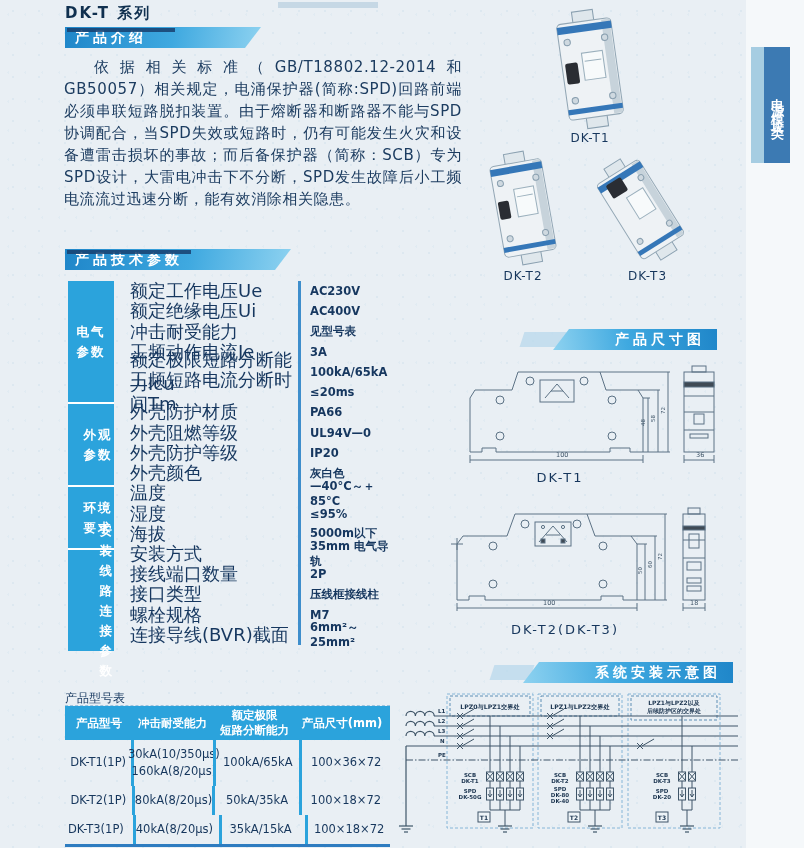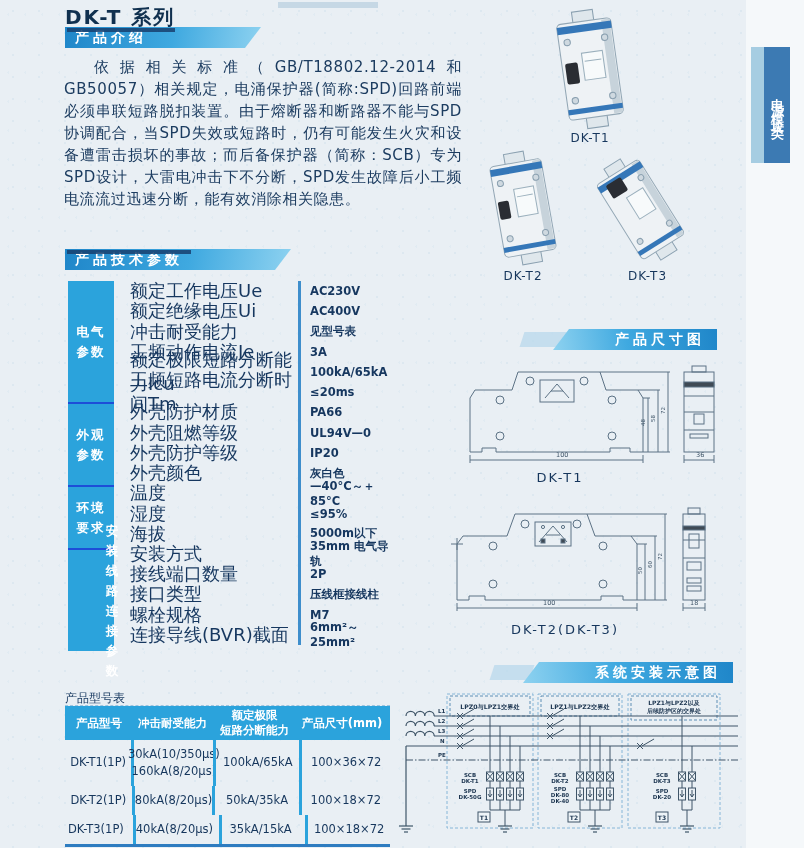--- a/index.html
+++ b/index.html
@@ -5,37 +5,37 @@
   html,body{margin:0;padding:0;}
   body{font-family:"DejaVu Sans","Liberation Sans",sans-serif;}
   #page{position:relative;width:804px;height:848px;overflow:hidden;
     background-color:#e9eff4;
     background-image:radial-gradient(#dde8f0 1px,transparent 1px),radial-gradient(#e1ebf2 1px,transparent 1px);
     background-size:26px 22px,17px 29px;}
   .abs{position:absolute;}
   
   #right-strip{left:746px;top:0;width:58px;height:848px;background:#f5f8fa;}
   
-  #page-title{left:65px;top:4px;font-size:20px;font-weight:bold;color:#10304f;letter-spacing:2px;}
+  #page-title{left:65px;top:4px;font-size:15px;font-weight:bold;color:#10304f;letter-spacing:2px;}
   
   .banner{color:#fff;font-size:14px;font-weight:bold;letter-spacing:4px;height:21px;line-height:21px;}
   .banner-l{background:linear-gradient(100deg,#1f86c9 0%,#3fa9e0 55%,#8ed2f0 100%);
     clip-path:polygon(0 0,100% 0,calc(100% - 16px) 100%,0 100%);padding:0 26px 0 10px;}
   .banner-l::before{content:"";position:absolute;left:2px;top:1px;width:55%;height:4px;background:#17406e;opacity:.85;}
   .banner-r{background:linear-gradient(260deg,#1f86c9 0%,#3fa9e0 55%,#8ed2f0 100%);
     clip-path:polygon(16px 0,100% 0,100% 100%,0 100%);padding:0 12px 0 30px;text-align:right;}
   .banner-halo{background:#bcd9ec;transform:skewX(-18deg);opacity:.8;}
   
   #intro-text{left:64px;top:56px;width:398px;font-size:15px;line-height:22px;color:#1c3c60;
     text-indent:2em;letter-spacing:.6px;text-align:justify;}
   
   #tech-table{left:68px;top:281px;width:322px;display:flex;}
   #tech-groups{width:46px;display:flex;flex-direction:column;background:#2ba3dc;}
   .tgroup{display:flex;align-items:center;justify-content:center;}
-  .tgroup + .tgroup{border-top:2px solid #1d4ed8;}
+  .tgroup + .tgroup{border-top:2px solid #ffffff;justify-content:flex-end;}
   .tgroup span{display:block;width:32px;color:#fff;font-size:12.5px;font-weight:bold;
     letter-spacing:2px;line-height:1.6;word-break:break-all;text-align:center;}
   .g0{height:121px;}.g1{height:81px;}.g2{height:61px;}.g3{height:101px;padding-left:44px;}
   #tech-rows{flex:1;display:flex;flex-direction:column;}
   .trow{height:20.22px;display:flex;align-items:stretch;}
   .tname{width:168px;padding-left:16px;font-size:18px;color:#16375f;display:flex;align-items:center;}
   .tval{flex:1;border-left:3px solid #3e8ecc;padding-left:9px;font-size:11.5px;font-weight:bold;
     color:#16375f;display:flex;align-items:center;}
   
   #models-title{left:65px;top:690px;font-size:12px;color:#16375f;}

